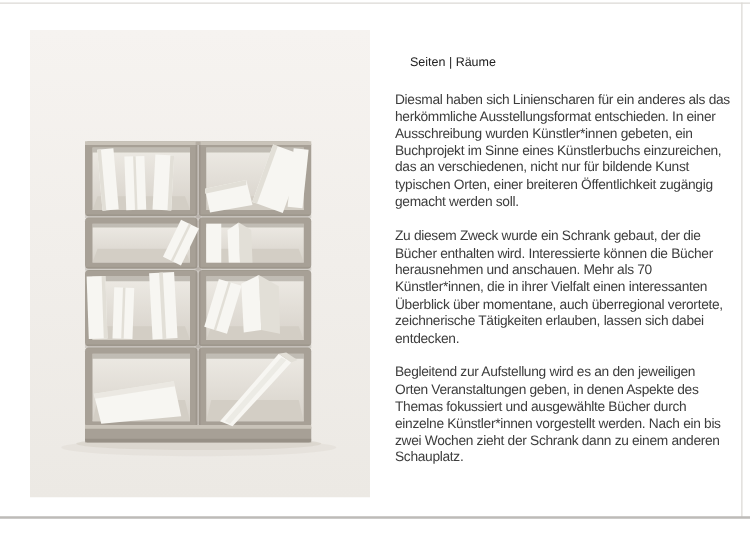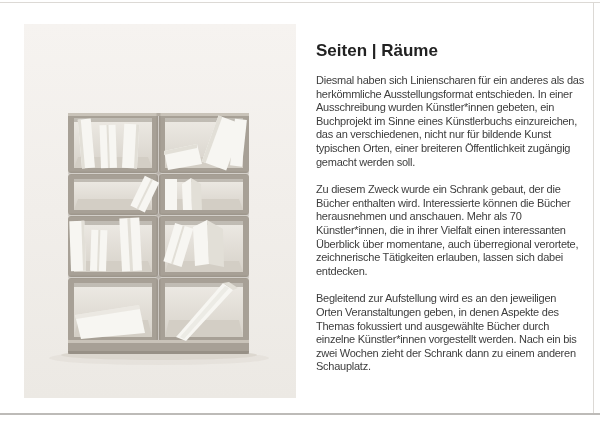--- a/index.html
+++ b/index.html
@@ -32,22 +32,22 @@
   .frame-bottom{position:absolute;left:0;top:413px;width:600px;height:2px;background:var(--rule-line);}
   .photo{
     position:absolute;left:24px;top:24px;width:272px;height:374px;margin:0;
   }
   .photo svg{display:block;width:100%;height:100%;}
   .article{
     position:absolute;left:316px;top:44px;width:268px;
     color:var(--text);
   }
   .article h1{
-    margin:0 0 16px 0;
-    font-size:17px;line-height:14px;font-weight:bold;
+    margin:0 0 16px 12px;
+    font-size:10px;line-height:14px;font-weight:normal;
     color:var(--heading);
     letter-spacing:0;
   }
   .article p{
     margin:4px 0 14px 0;
     font-size:11px;line-height:13.6px;
     letter-spacing:-0.25px;
   }
 </style>
 </head>

